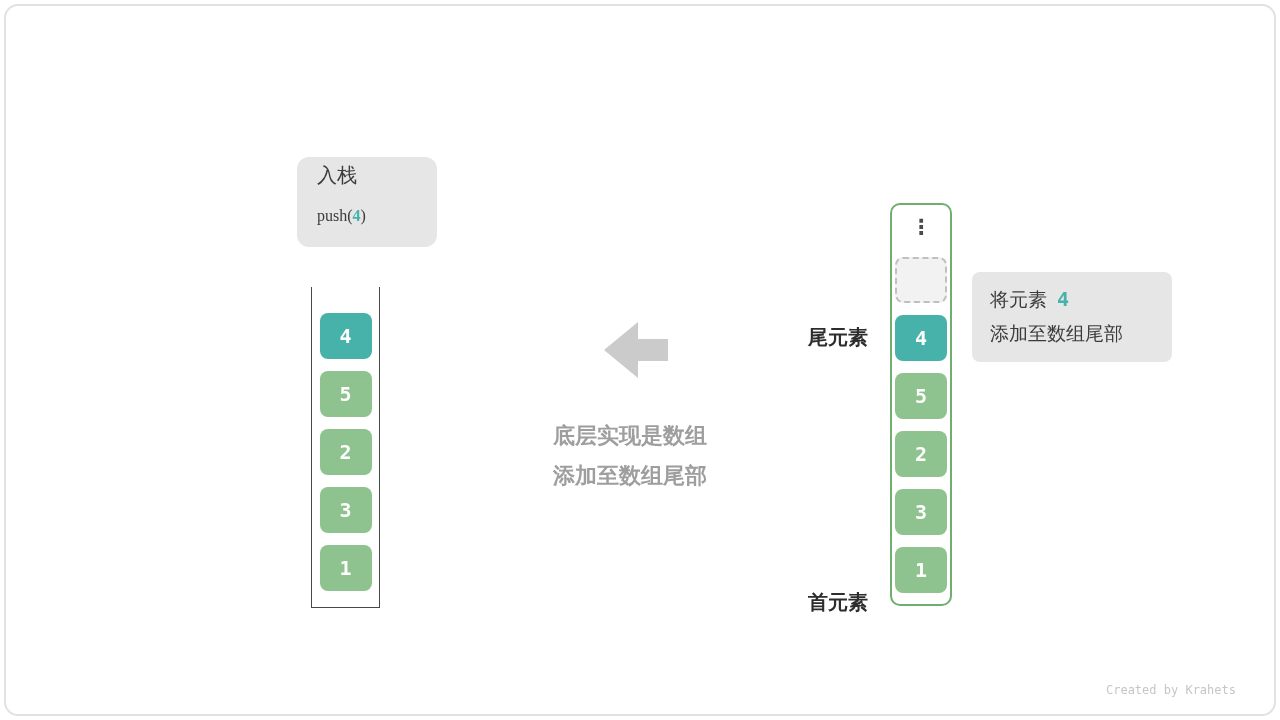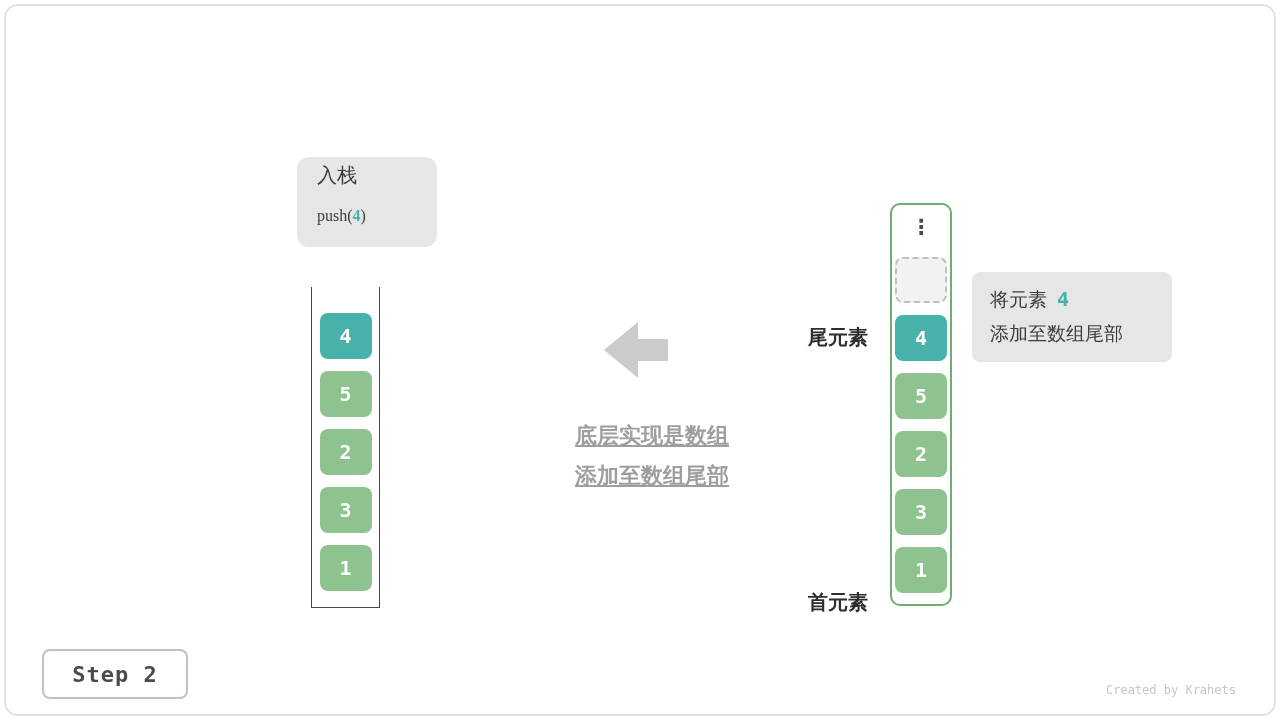--- a/index.html
+++ b/index.html
@@ -95,26 +95,25 @@
   .note-box .code-val {
     font-family:"DejaVu Sans Mono", monospace;
     font-size:20px; margin-left:10px;
   }
 
   
   .arrow { position:absolute; left:598px; top:316px; width:64px; height:56px; }
 
   
   .center-note {
-    position:absolute; left:506px; top:410px; width:280px;
+    position:absolute; left:484px; top:410px; width:280px;
     text-align:center;
     font-size:22px; font-weight:bold;
     color:var(--gray-text,#9e9e9e);
     line-height:40px;
-    text-decoration:underline;
   }
 
   
   .step-badge {
     position:absolute; left:36px; top:643px;
     width:146px; height:50px;
     background:#ffffff;
     border:2px solid var(--step-border,#c2c2c2);
     border-radius:8px;
     display:flex; align-items:center; justify-content:center;
@@ -170,17 +169,16 @@
     <div class="cell green">2</div>
     <div class="cell green">3</div>
     <div class="cell green">1</div>
   </div>
 
   <div class="note-box">
     <div class="l1"><span>将元素</span><span class="code-val">4</span></div>
     <div class="l2">添加至数组尾部</div>
   </div>
 
-  <div class="step-badge">Step 2</div>
 
   <div class="credit">Created by Krahets</div>
 
 </div>
 
 </body></html>

